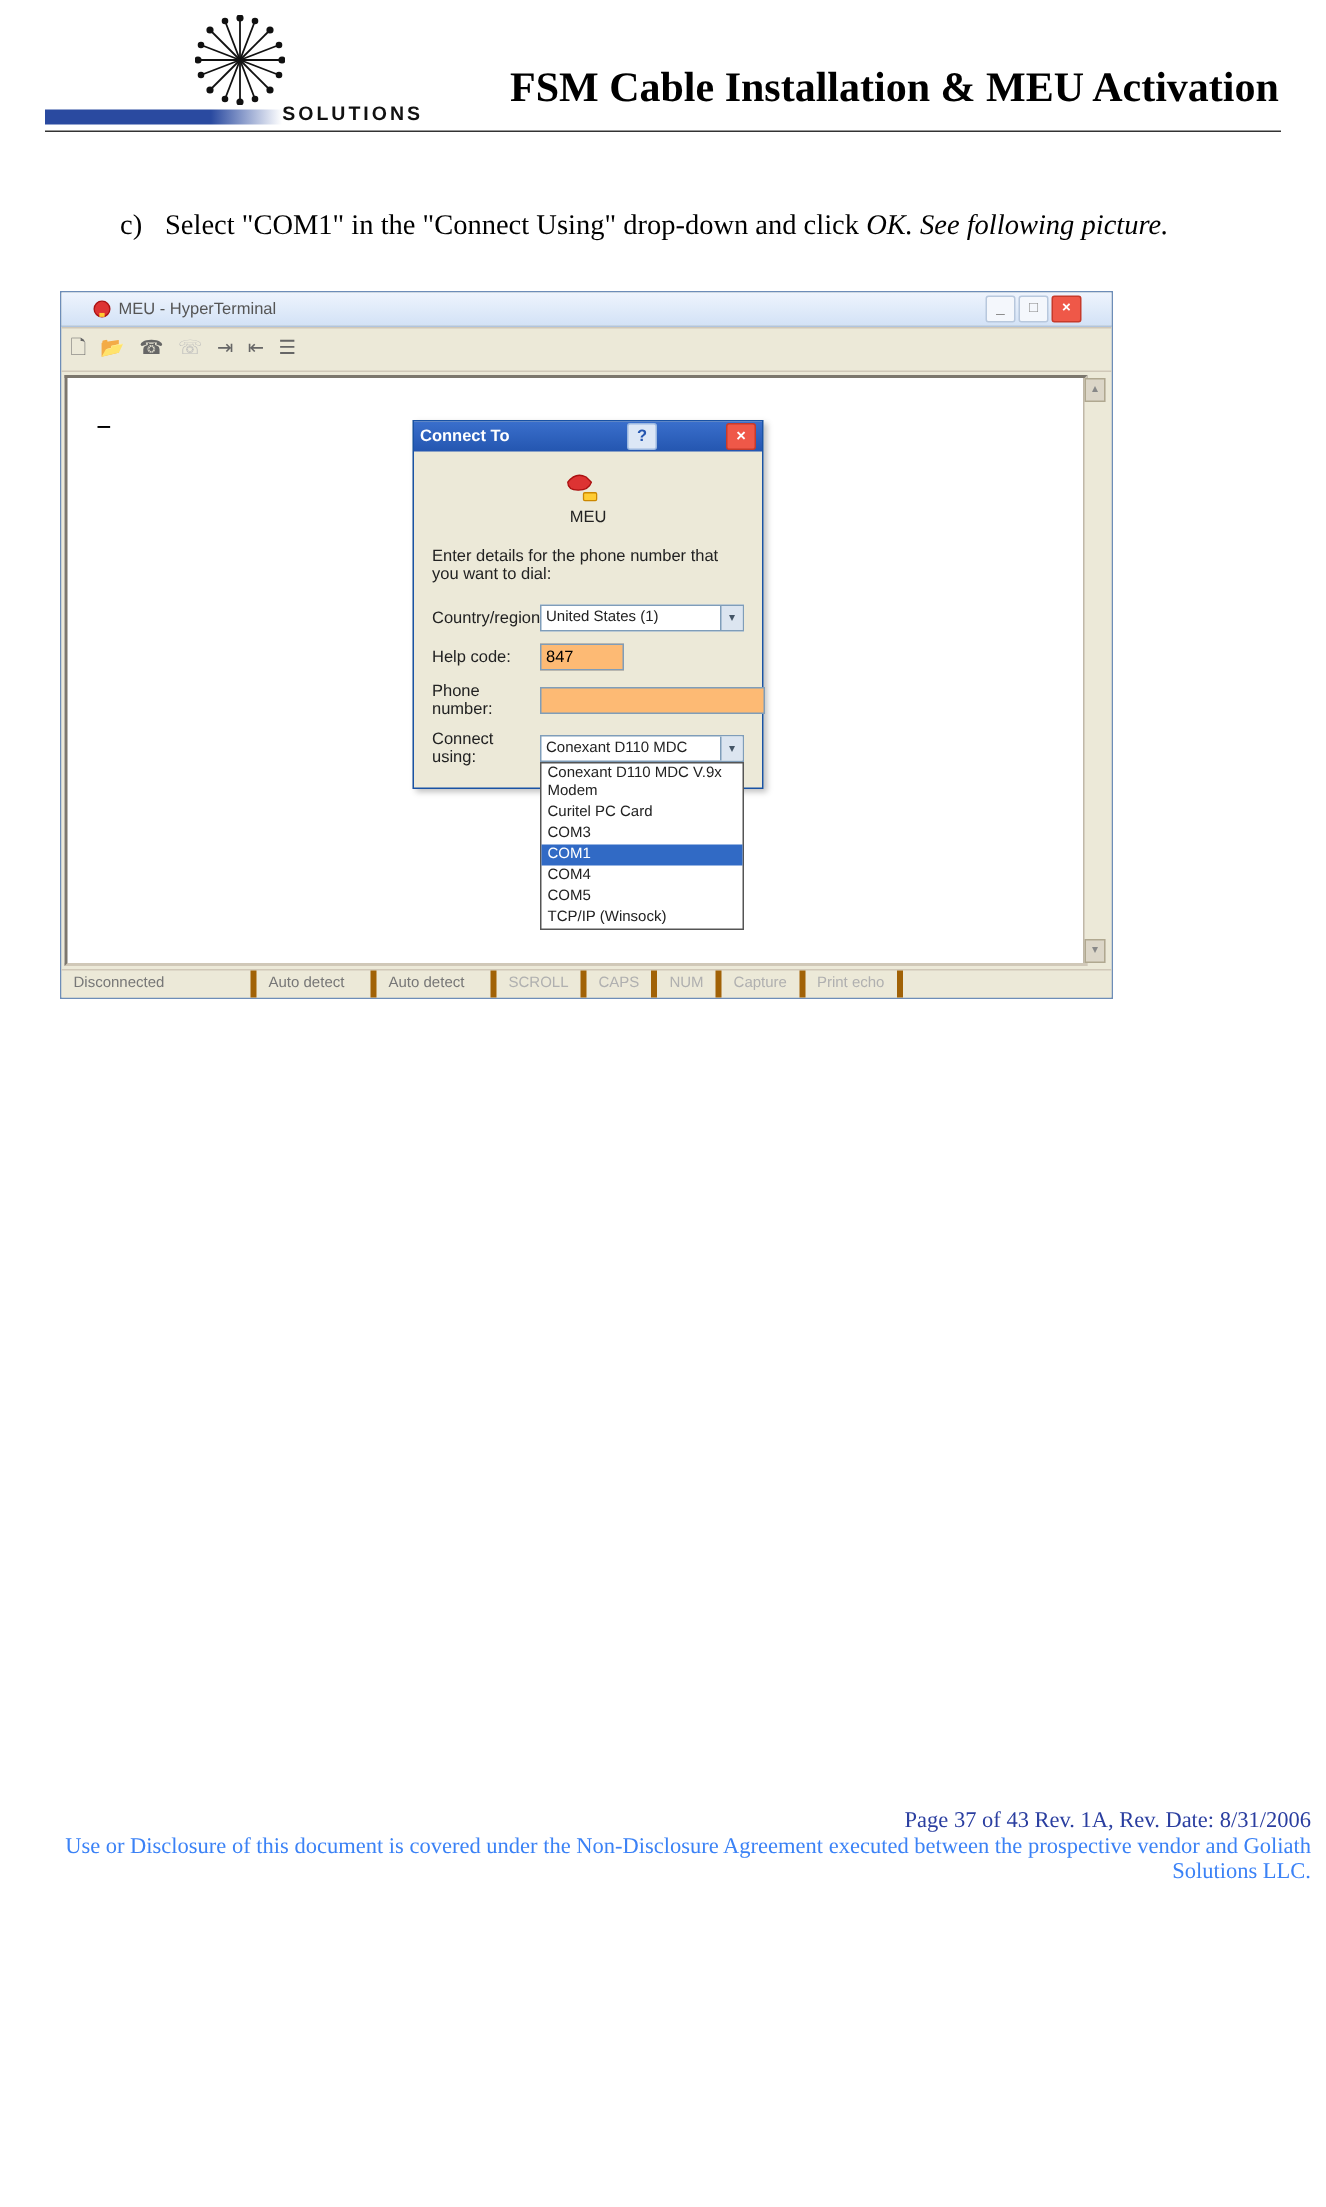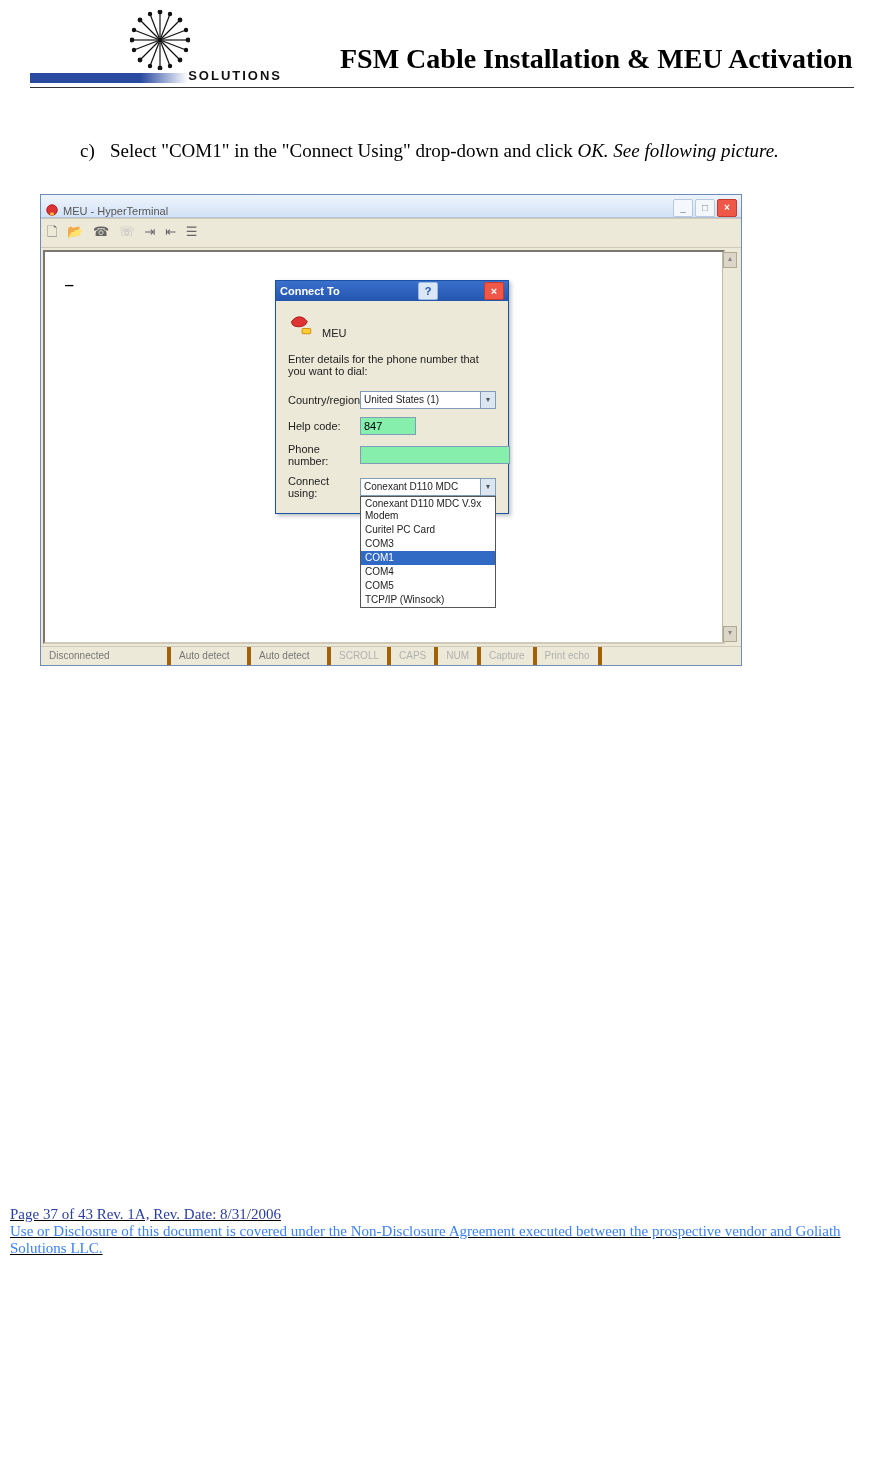--- a/index.html
+++ b/index.html
@@ -78,25 +78,25 @@
 .hyperterm {
   width: 700px;
   margin: 10px 0 0 40px;
   font-family: Tahoma, Arial, sans-serif;
   font-size: 11px;
   border: 1px solid #6d8db8;
   background: #ece9d8;
 }
 .ht-titlebar {
   display: flex;
-  align-items: flex-end;
+  align-items: center;
   height: 22px;
   background: linear-gradient(#eef4fd, #d3e2f6);
   border-bottom: 1px solid #b0c4de;
-  padding: 0 4px;
+  padding: 0 20px;
 }
 .ht-icon {
   width: 14px;
   height: 14px;
   margin-right: 4px;
 }
 .ht-title {
   flex: 1;
   color: #555;
   font-size: 11px;
@@ -255,33 +255,34 @@
   margin-bottom: 8px;
 }
 .dialog-row label {
   width: 72px;
   flex-shrink: 0;
 }
 .dialog-input, .dialog-select {
   flex: 1;
   height: 18px;
   border: 1px solid #7f9db9;
-  background: #86efac;
+  background: #fdba74;
   font: inherit;
   padding: 0 3px;
   box-sizing: border-box;
 }
 .dialog-input.short {
   flex: none;
   width: 56px;
 }
 .dialog-icon-row {
   display: flex;
-  align-items: flex-end;
+  align-items: center;
   margin-bottom: 14px;
+  flex-direction: column;
 }
 .dialog-icon {
   width: 28px;
   height: 28px;
   margin-right: 6px;
 }
 .dialog-hint {
   margin-bottom: 14px;
 }
 .select-wrap {
@@ -325,24 +326,23 @@
 .dropdown-list .opt {
   padding: 1px 4px;
   line-height: 12px;
 }
 .dropdown-list .opt.sel {
   background: #316ac5;
   color: white;
 }
 .footer {
   margin-top: 540px;
-  text-align: left;
+  text-align: right;
   font-size: 15px;
   padding: 0 10px 20px 10px;
-  text-decoration: underline;
 }
 .footer .line1 {
   color: #2a3ea0;
 }
 .footer .line2 {
   color: #3b82f6;
   font-size: 15px;
 }
 </style>
 </head>

